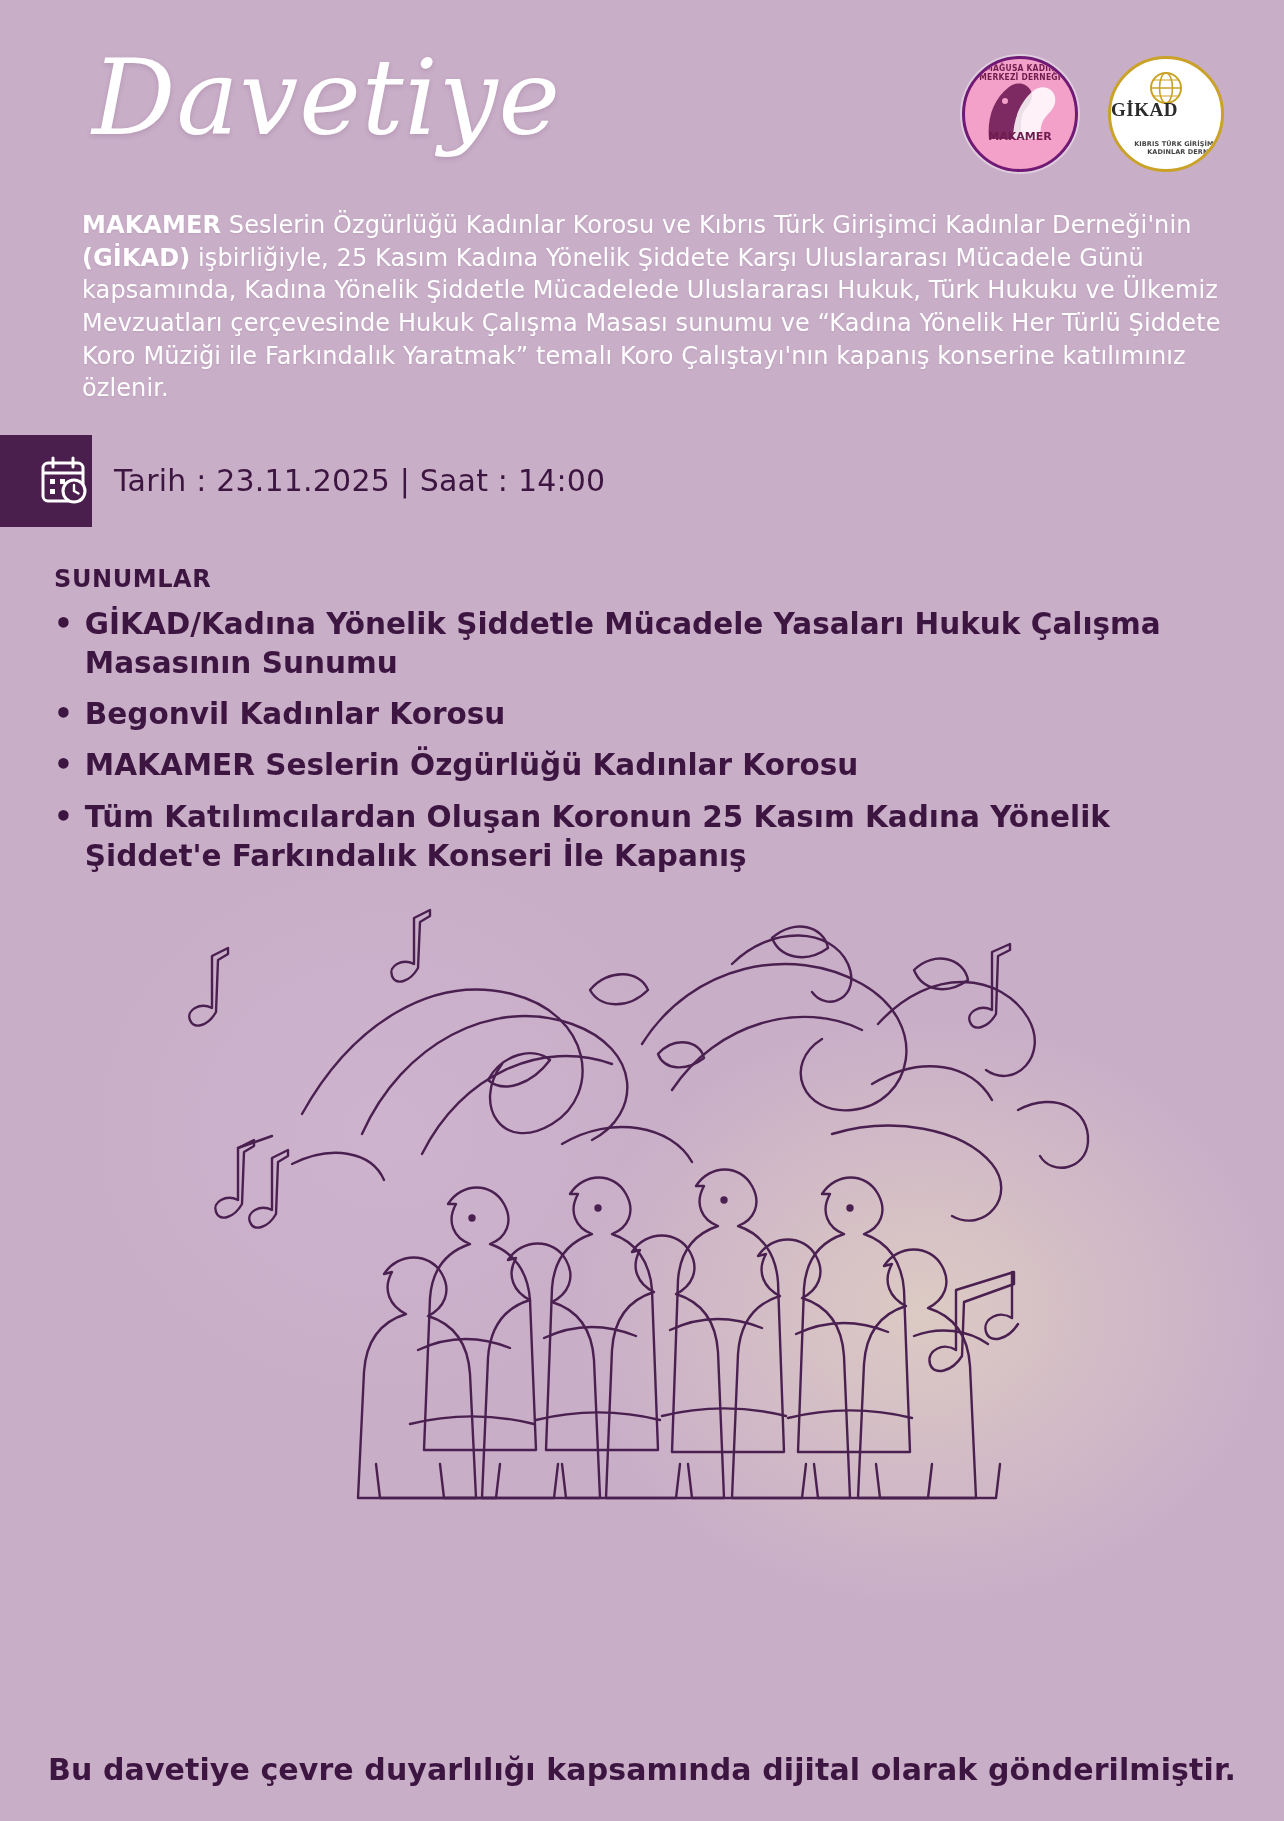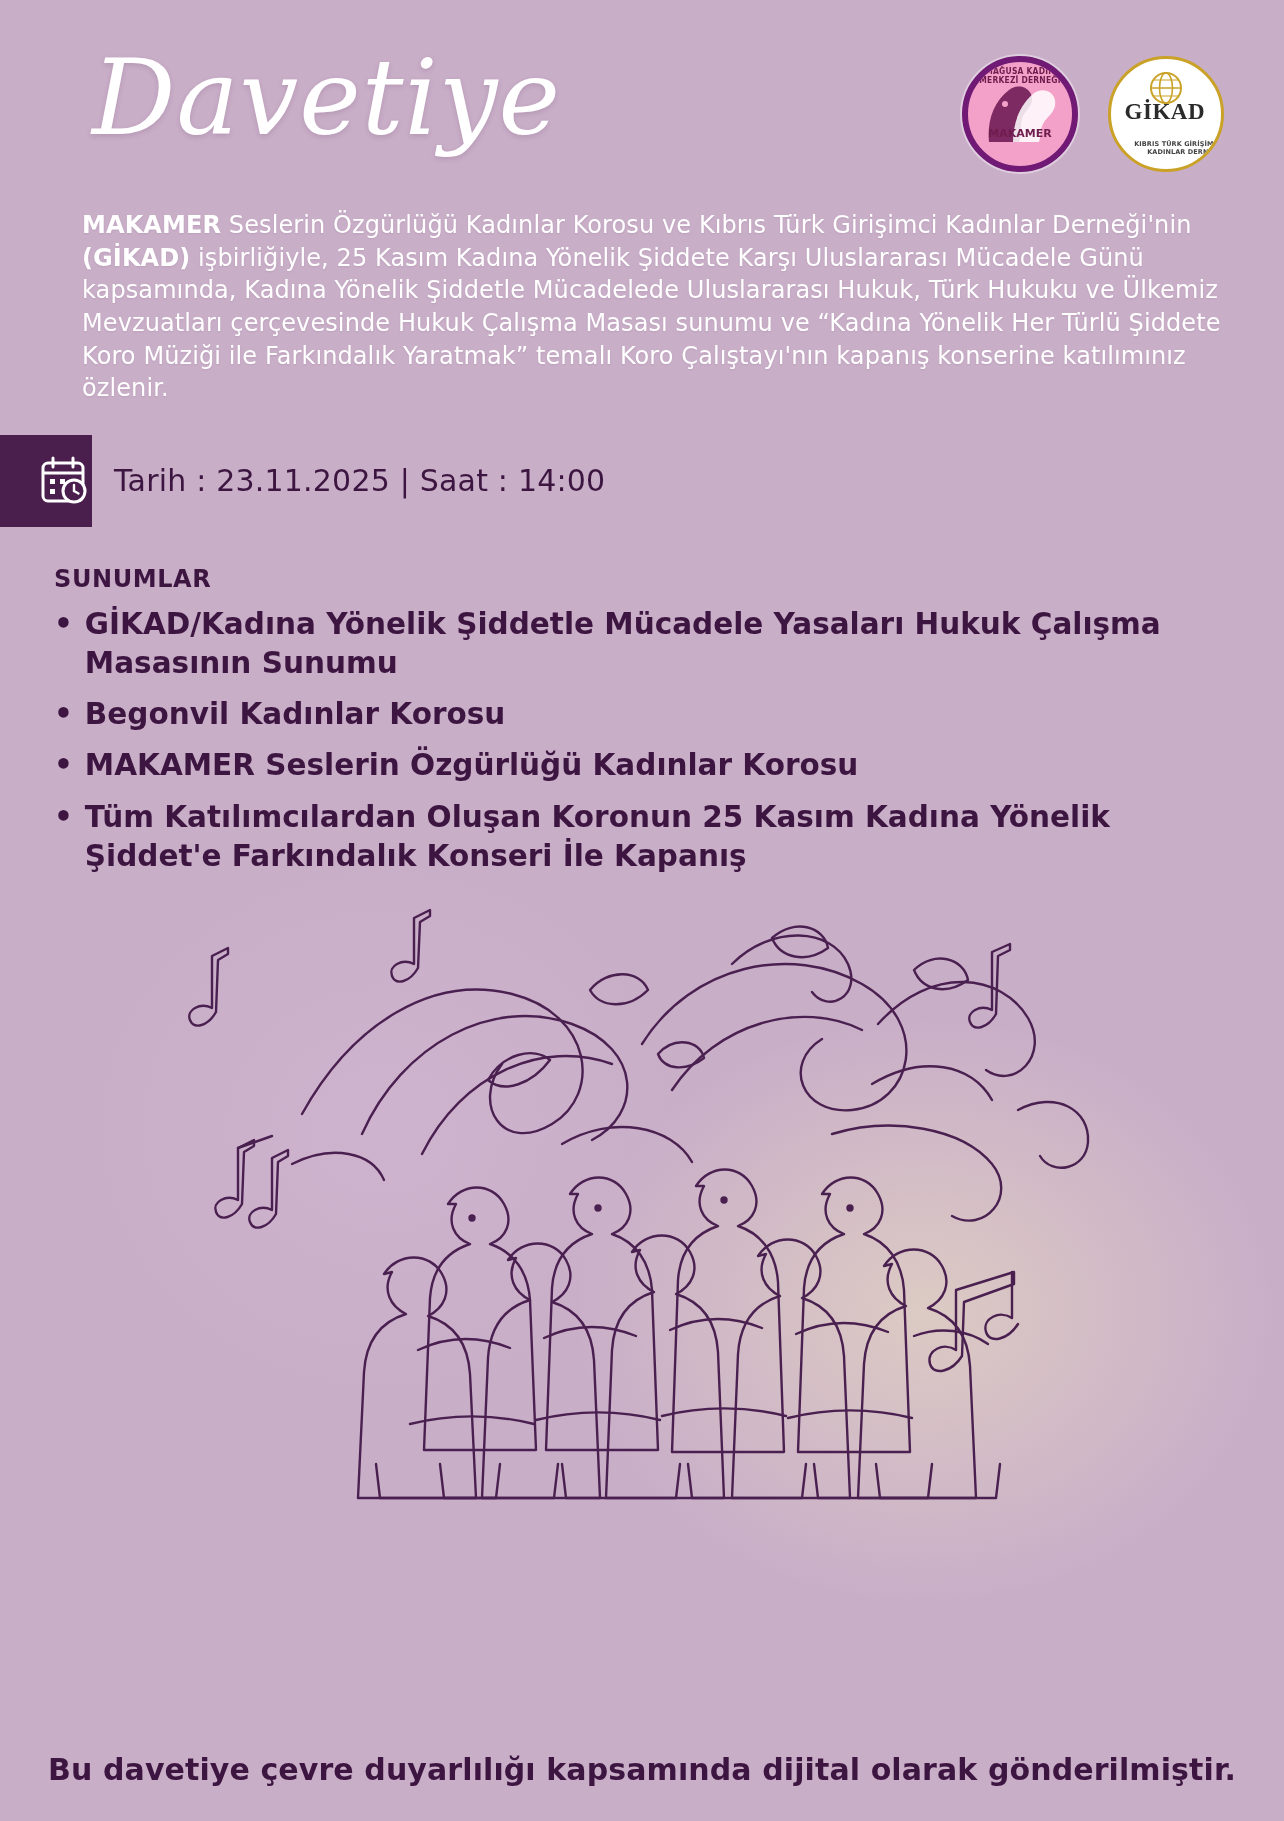--- a/index.html
+++ b/index.html
@@ -77,21 +77,21 @@
     height: 116px;
     border-radius: 50%;
     position: relative;
     display: flex;
     align-items: center;
     justify-content: center;
     overflow: hidden;
   }
   .logo-makamer {
     background: #f3a1c8;
-    border: 6px solid #701a75;
+    border: 3px solid #701a75;
     box-shadow: 0 0 0 2px rgba(255,255,255,0.4);
   }
   .logo-makamer .ring-text {
     position: absolute;
     top: 5px;
     left: 0;
     right: 0;
     text-align: center;
     font-size: 8px;
     font-weight: 700;
@@ -114,24 +114,24 @@
     font-weight: 700;
     color: #6f1c4e;
   }
   .logo-gikad {
     background: #ffffff;
     border: 3px solid #c9a227;
   }
   .logo-gikad .gikad-word {
     position: absolute;
     top: 40px;
-    left: 0; right: 16px;
-    text-align: right;
+    left: 0; right: 0;
+    text-align: left;
     font-family: "Liberation Serif", serif;
-    font-size: 23px;
+    font-size: 19px;
     font-weight: 700;
     color: #2b2b2b;
     letter-spacing: 0.5px;
   }
   .logo-gikad .gikad-sub {
     position: absolute;
     bottom: 13px;
     left: 0; right: 0;
     text-align: right;
     font-size: 6.5px;

